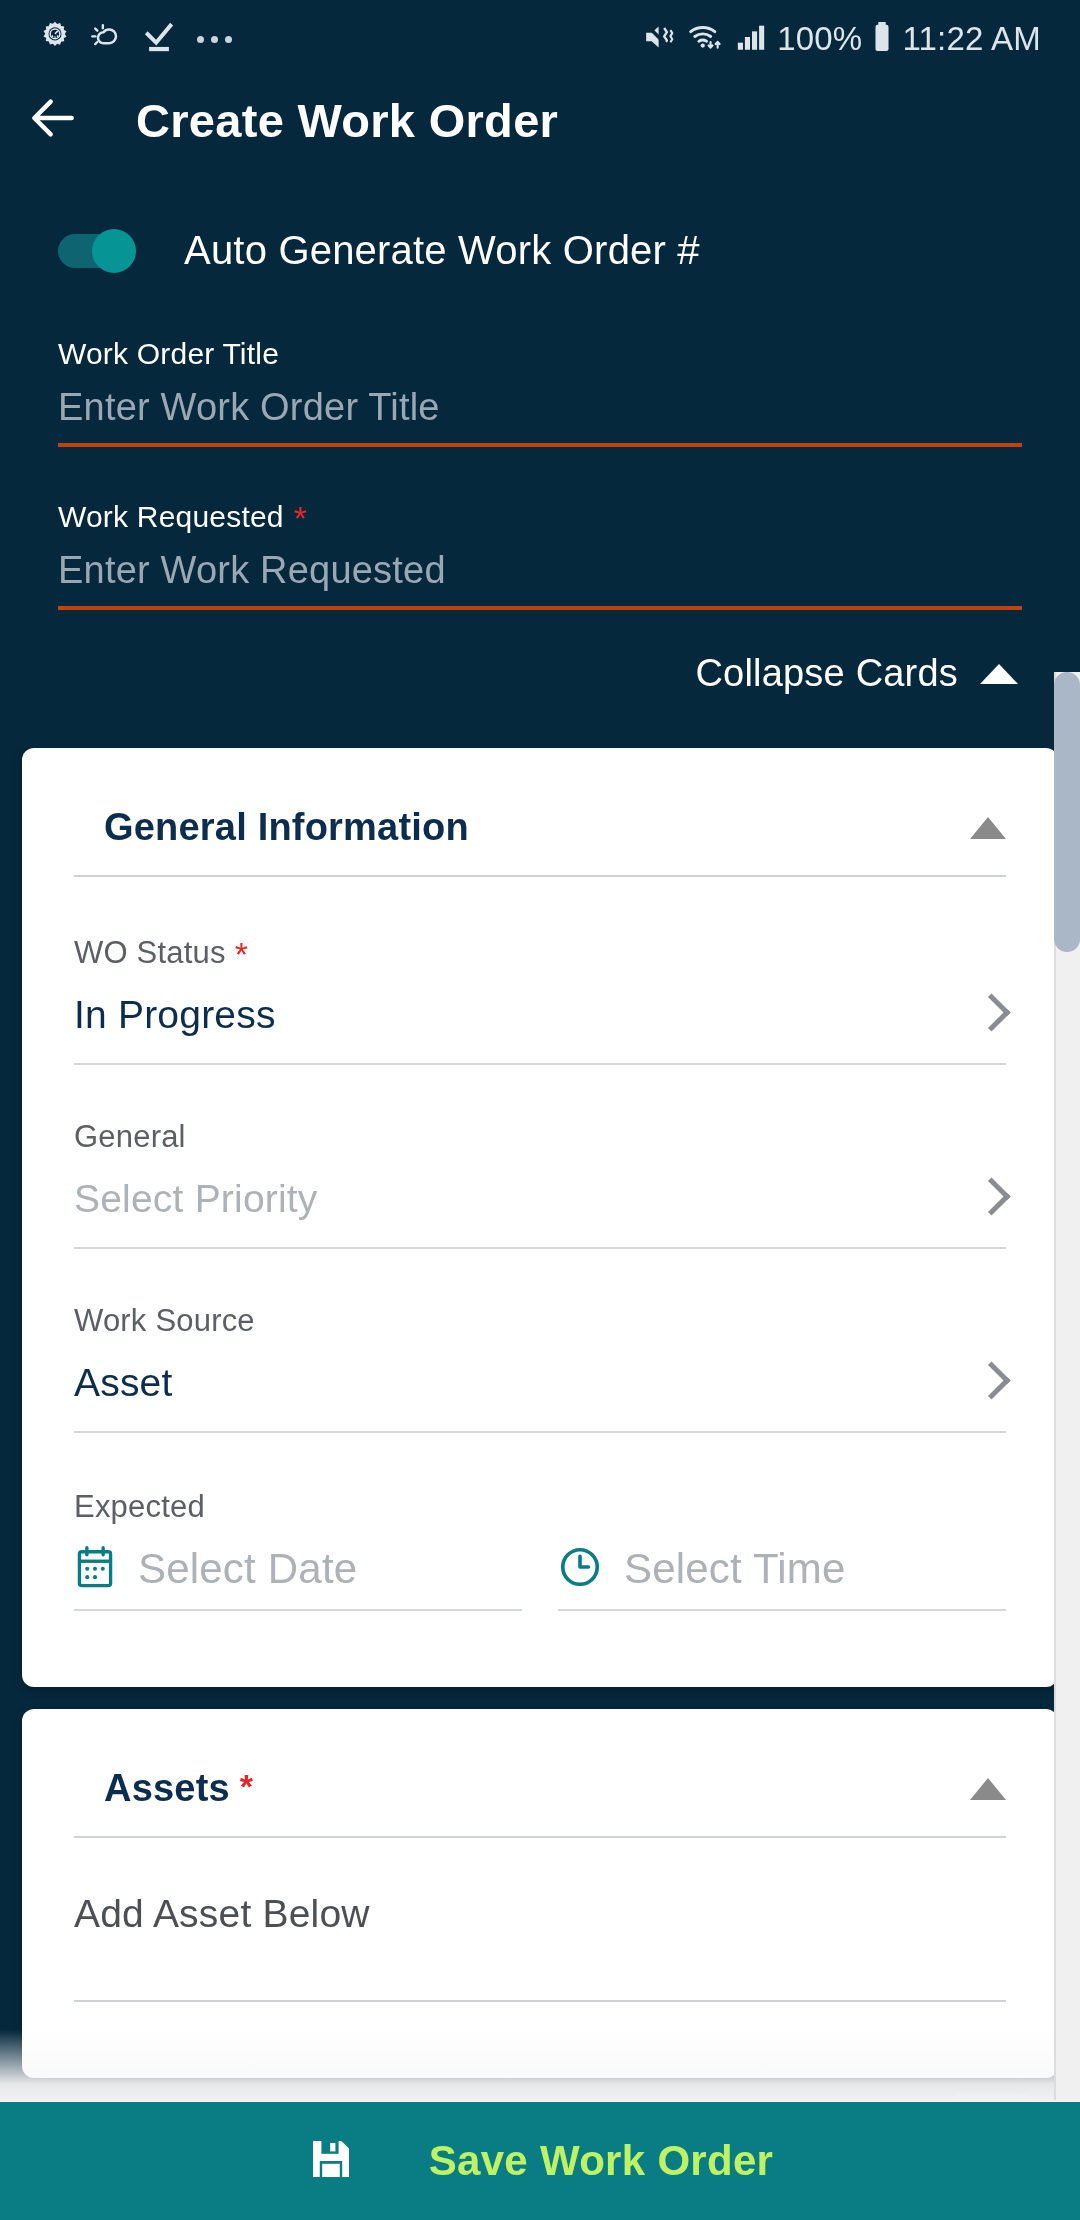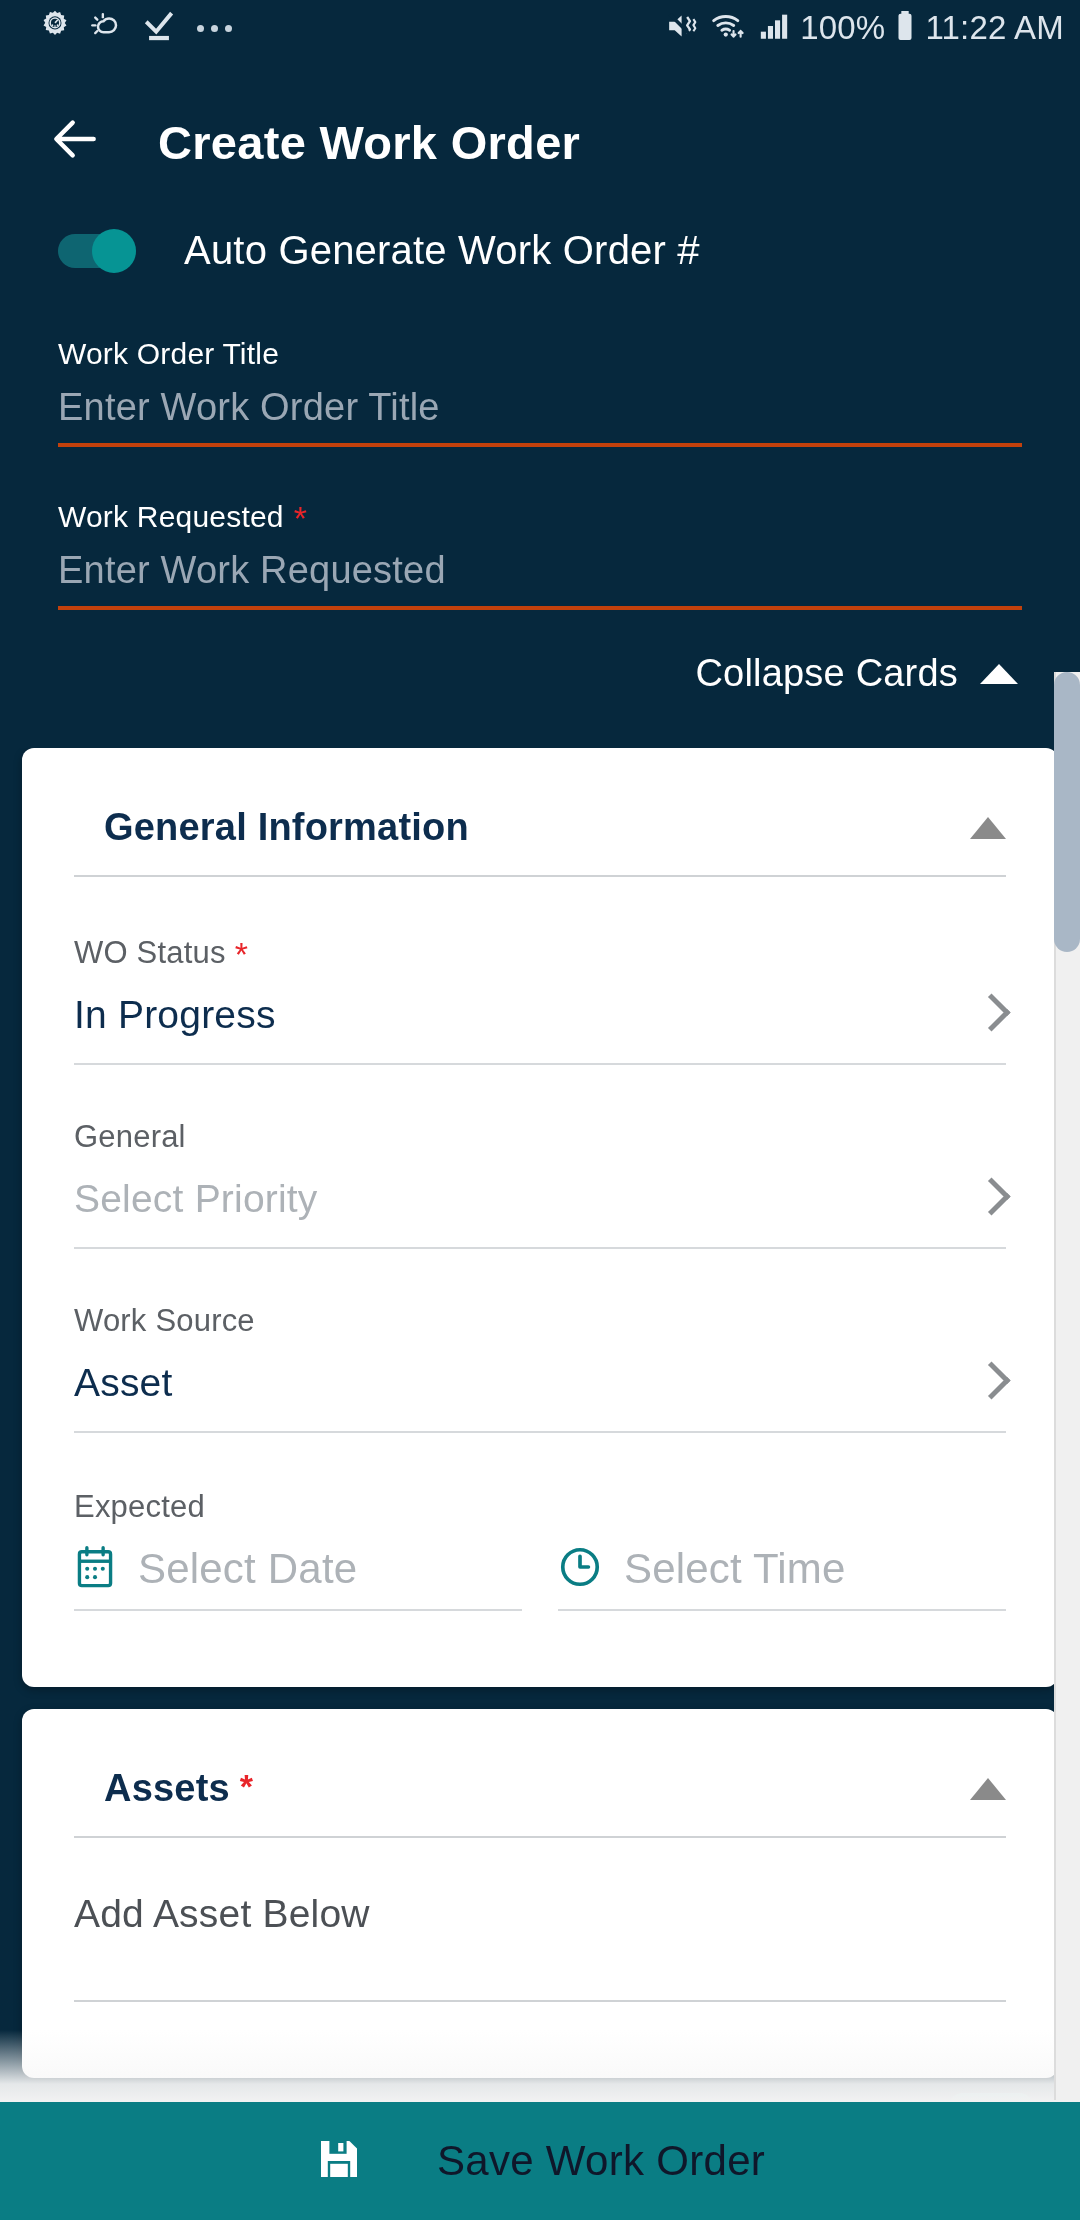--- a/index.html
+++ b/index.html
@@ -12,28 +12,28 @@
 
   body {
     font-family: "Liberation Sans", sans-serif;
     background: #06283d;
     position: relative;
   }
 
   
   .status-bar {
     position: absolute;
-    top: 0; left: 0;
+    top: 11px; left: 0;
     width: 1080px;
     height: 56px;
     background: #06283d;
     display: flex;
     align-items: center;
     justify-content: space-between;
-    padding: 0 16px 0 38px;
+    padding: 0 39px 0 38px;
   }
   .status-left {
     display: flex;
     align-items: center;
     gap: 17px;
   }
   .status-right {
     display: flex;
     align-items: center;
     gap: 9px;
@@ -55,26 +55,26 @@
   .dots-icon i {
     width: 7px; height: 7px;
     border-radius: 50%;
     background: #c8d4de;
     display: block;
   }
 
   
   .app-bar {
     position: absolute;
-    top: 42px; left: 0;
+    top: 56px; left: 0;
     width: 1080px;
     height: 128px;
     display: flex;
-    align-items: flex-end;
-    padding-left: 46px;
+    align-items: center;
+    padding-left: 24px;
     gap: 54px;
   }
   .back-btn {
     width: 58px; height: 58px;
     display: flex;
     align-items: center;
     justify-content: center;
     cursor: pointer;
   }
   .app-title {
@@ -356,23 +356,23 @@
     width: 1080px;
     height: 118px;
     background: #0a7d84;
     display: flex;
     align-items: center;
     justify-content: center;
     gap: 30px;
     cursor: pointer;
   }
   .bottom-label {
-    color: #0f172a;
+    color: #bef264;
     font-size: 42px;
-    font-weight: normal;
+    font-weight: bold;
     letter-spacing: 0.3px;
     margin-left: 44px;
   }
 </style>
 </head>
 <body>
 
 <div class="status-bar">
   <div class="status-left">
     <span class="sb-icon">

